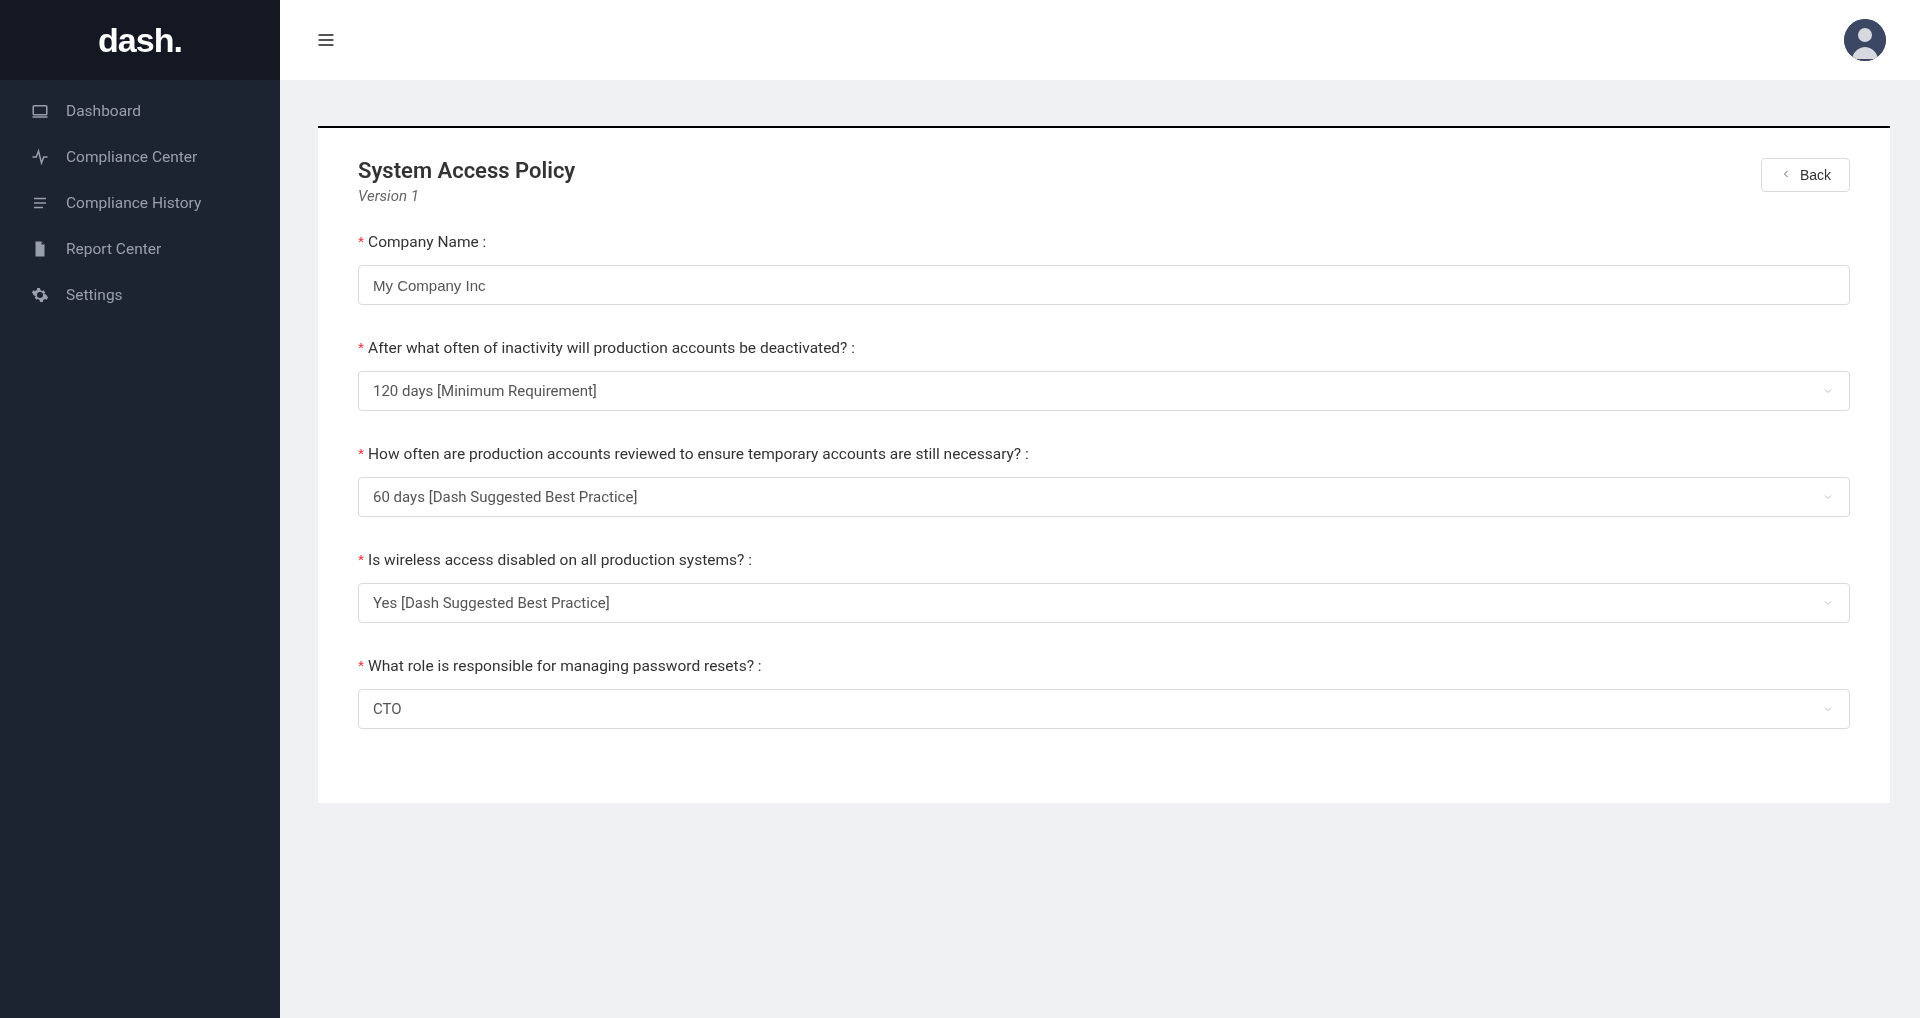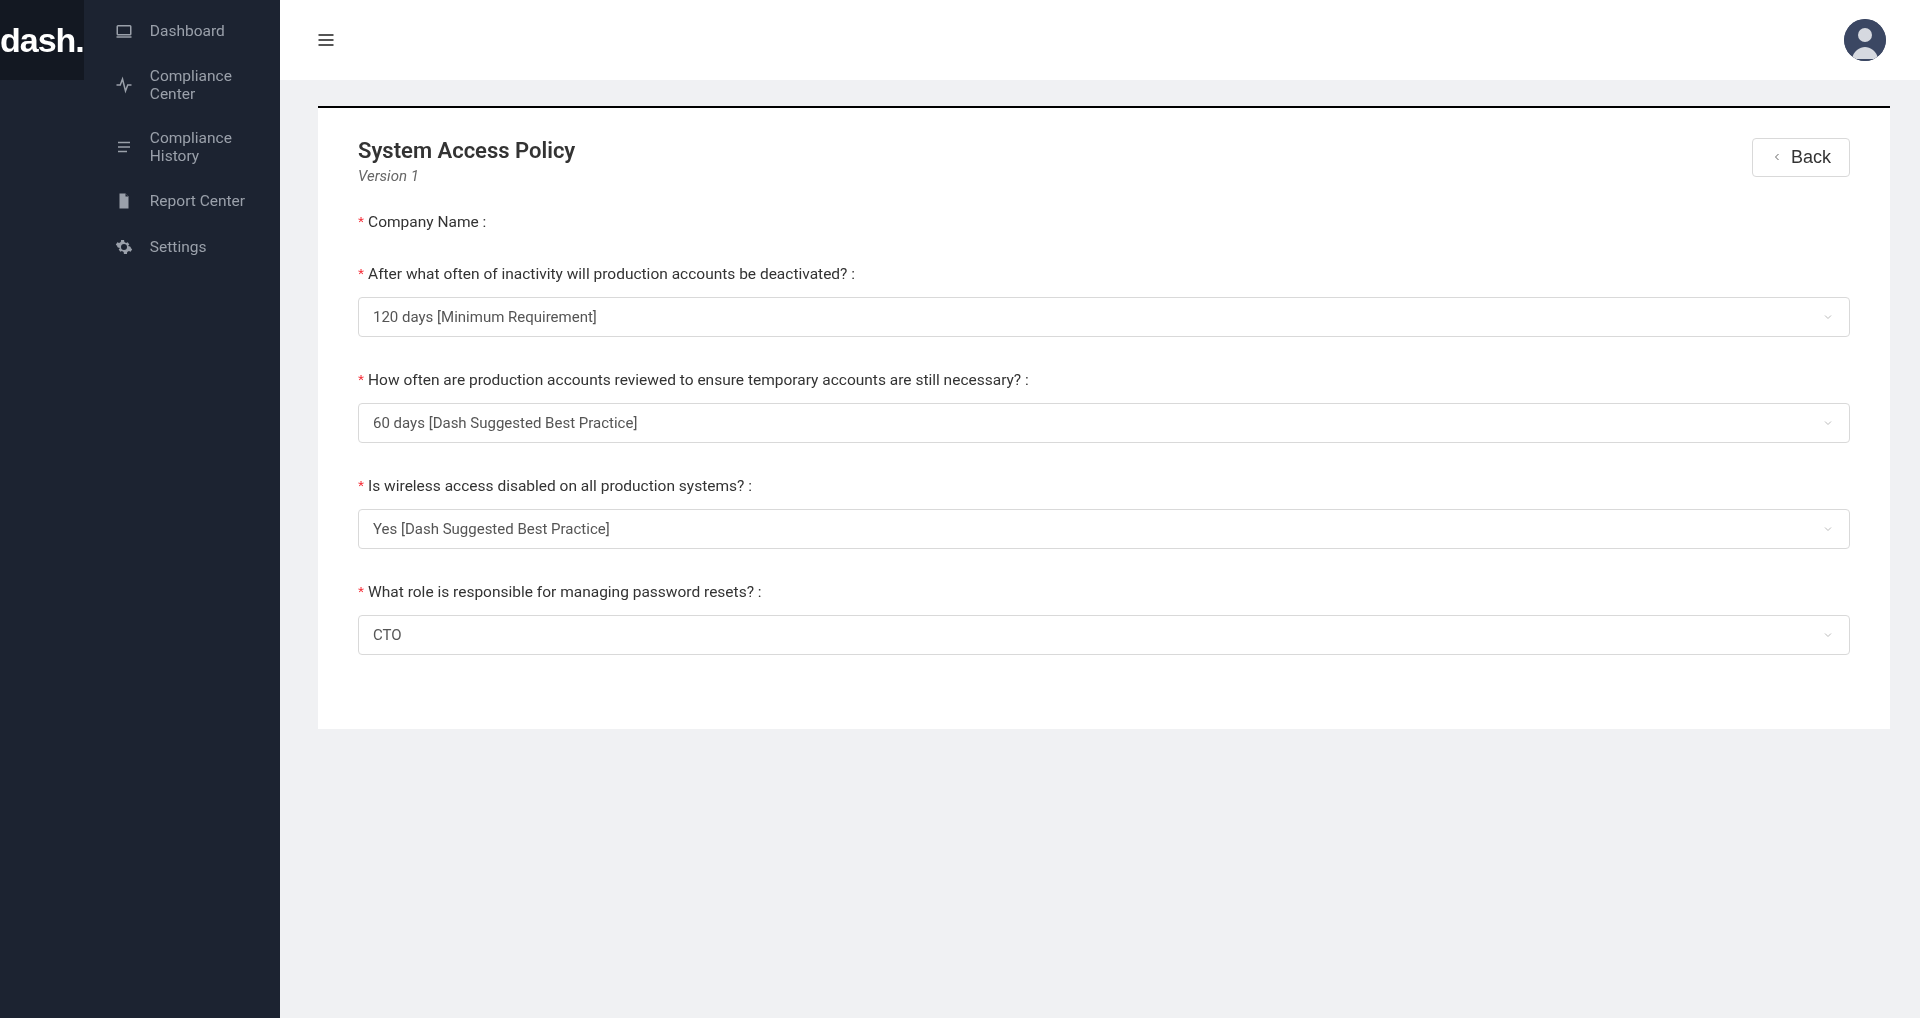--- a/index.html
+++ b/index.html
@@ -1,36 +1,36 @@
 <!DOCTYPE html>
 <html><head>
 <meta charset="utf-8">
 <style>
 * { box-sizing: border-box; margin: 0; padding: 0; }
 body { font-family: -apple-system, BlinkMacSystemFont, "Segoe UI", Roboto, Helvetica, Arial, sans-serif; background: #f0f1f3; color: #333; }
 .app { display: flex; width: 100%; height: 100vh; min-height: 1018px; }
-.sidebar { width: 280px; background: #1c2331; color: #fff; display: flex; flex-direction: row; flex-shrink: 0; }
+.sidebar { width: 280px; background: #1c2331; color: #fff; display: flex; flex-direction: column; flex-shrink: 0; }
 .logo-area { height: 80px; display: flex; align-items: center; justify-content: center; background: #131822; }
 .logo-text { font-size: 34px; font-weight: 700; color: #fff; letter-spacing: -1px; font-family: "Segoe UI", Arial, sans-serif; }
 .logo-dot { color: #fff; }
 .nav { padding: 8px 0; }
 .nav-item { display: flex; align-items: center; padding: 13px 30px; cursor: pointer; color: #9aa0aa; font-size: 15.5px; }
 .nav-icon { width: 20px; height: 20px; margin-right: 16px; display: inline-flex; align-items: center; justify-content: center; flex-shrink: 0; }
 .nav-label { flex: 1; }
 .nav-chevron { width: 14px; height: 14px; display: inline-flex; align-items: center; justify-content: center; }
-.main { flex: 1; display: flex; flex-direction: column; background: #f0f1f3; }
+.main { flex: 1; display: flex; flex-direction: column; background: #f0f1f3; gap: 20px; }
 .topbar { height: 80px; background: #fff; display: flex; align-items: center; justify-content: space-between; padding: 0 34px; }
 .menu-toggle { width: 24px; height: 24px; cursor: pointer; display: flex; align-items: center; justify-content: center; }
 .avatar { width: 42px; height: 42px; border-radius: 50%; background: #3b4763; display: flex; align-items: center; justify-content: center; overflow: hidden; cursor: pointer; }
 .content-wrap { padding: 26px 30px 0 38px; flex: 1; overflow: auto; }
 .content-card { background: #fff; border-top: 2px solid #000; padding: 30px 40px 40px 40px; }
 .page-head { display: flex; justify-content: space-between; align-items: flex-start; margin-bottom: 28px; }
 .page-title { font-size: 22px; font-weight: 600; color: #333; margin-bottom: 4px; }
 .page-subtitle { font-size: 15px; font-style: italic; color: #666; }
-.back-btn { display: inline-flex; align-items: center; gap: 8px; border: 1px solid #d9d9d9; background: #fff; border-radius: 4px; padding: 8px 18px; font-size: 18px; color: #333; cursor: pointer; }
+.back-btn { display: inline-flex; align-items: center; gap: 8px; border: 1px solid #d9d9d9; background: #fff; border-radius: 4px; padding: 8px 18px; font-size: 14px; color: #333; cursor: pointer; }
 .form-group { margin-bottom: 34px; }
 .form-label { display: block; font-size: 15.5px; color: #333; margin-bottom: 14px; }
 .req-star { color: #f5222d; margin-right: 4px; font-family: SimSun, sans-serif; }
 .form-input, .form-select { width: 100%; height: 40px; border: 1px solid #d9d9d9; border-radius: 4px; padding: 0 14px; font-size: 15px; color: #555; background: #fff; }
 .form-select { display: flex; align-items: center; justify-content: space-between; cursor: pointer; text-align: right; }
 .select-val { color: #555; }
 .select-arrow { color: #bbb; width: 14px; height: 14px; display: inline-flex; align-items: center; justify-content: center; }
 </style>
 </head>
 <body>
@@ -118,20 +118,21 @@
               <svg width="12" height="12" viewBox="0 0 24 24" fill="none" stroke="#666" stroke-width="2">
                   <polyline points="15 18 9 12 15 6"></polyline>
                 </svg>
             </span>
             <span>Back</span>
           </button>
         </div>
 
         <div class="form-group">
           <label class="form-label"><span class="req-star">*</span><span>Company Name</span> :</label>
+          <input class="form-input" type="text" value="My Company Inc" style="">
         </div>
 
         <div class="form-group">
           <label class="form-label"><span class="req-star">*</span><span>After what often of inactivity will production accounts be deactivated?</span> :</label>
           <div class="form-select">
             <span class="select-val">120 days [Minimum Requirement]</span>
             <span class="select-arrow">
                 <svg width="12" height="12" viewBox="0 0 24 24" fill="none" stroke="currentColor" stroke-width="2">
                   <polyline points="6 9 12 15 18 9"></polyline>
                 </svg>

